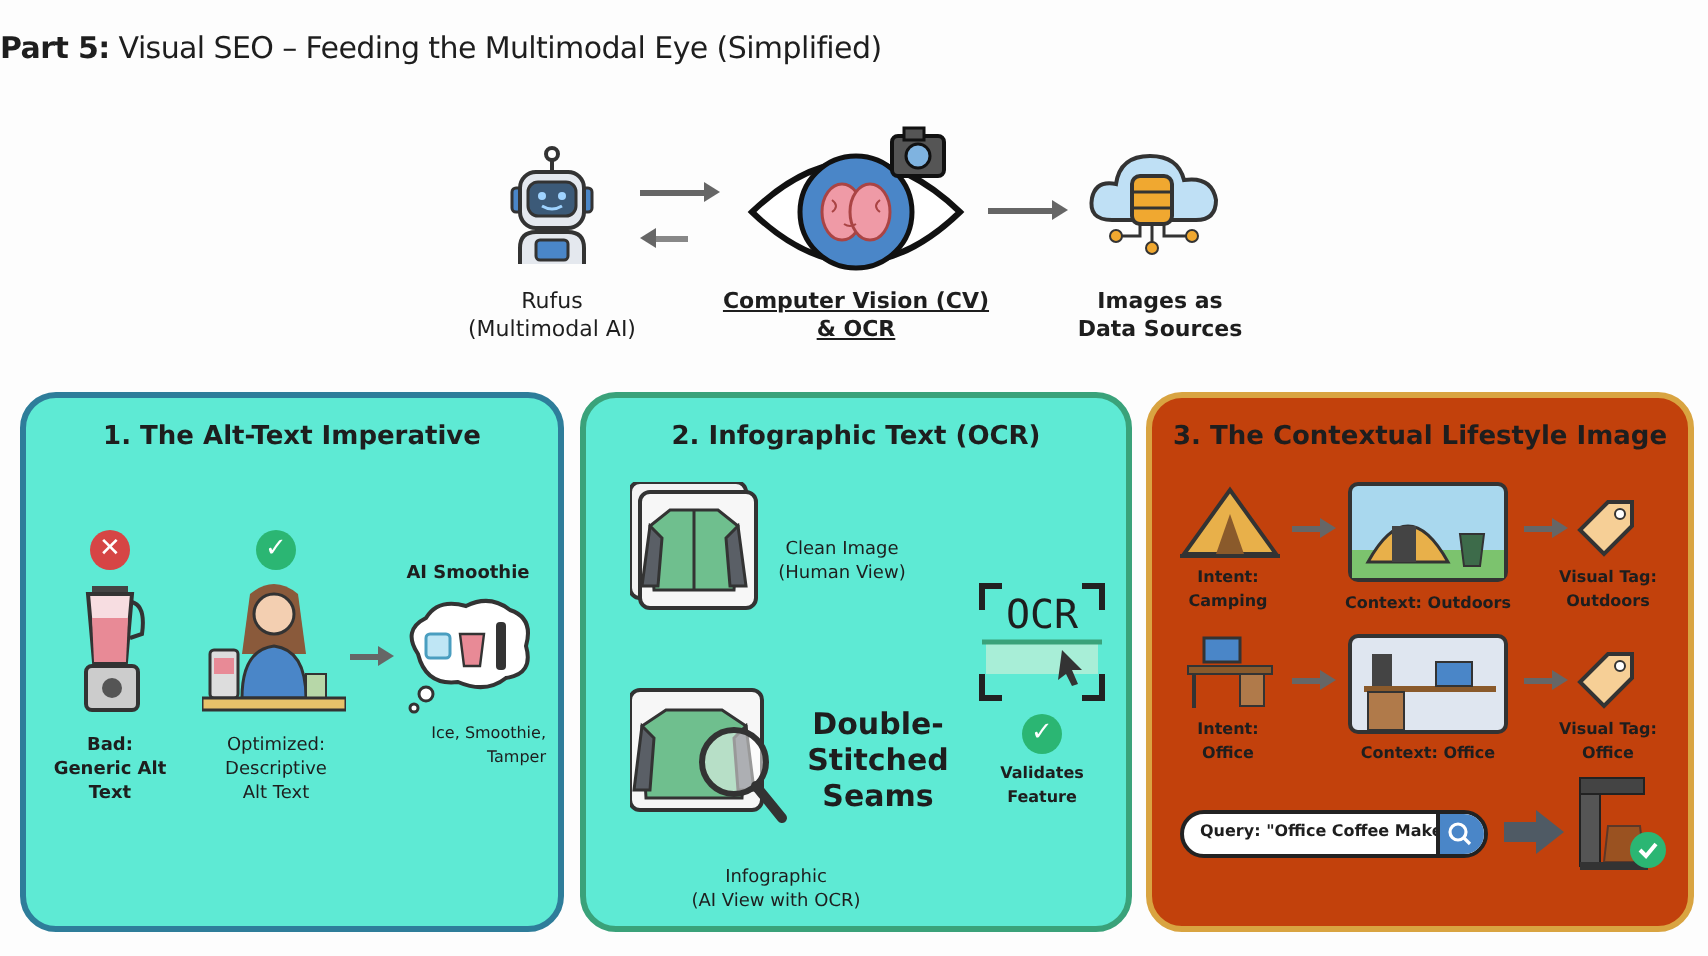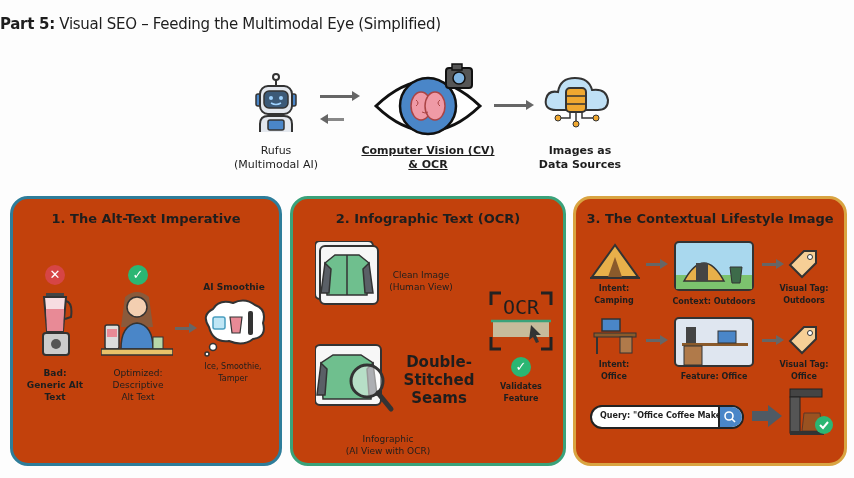--- a/index.html
+++ b/index.html
@@ -3,21 +3,21 @@
 <meta charset="utf-8">
 <style>
   html,body{margin:0;padding:0;}
   body{width:854px;height:478px;background:#fdfdfd;font-family:"DejaVu Sans","Liberation Sans",sans-serif;color:#1e1e1e;position:relative;overflow:hidden;}
   .abs{position:absolute;}
   .title{left:0;top:15px;width:752px;text-align:left;font-size:15px;letter-spacing:-0.3px;}
   .title b{font-weight:bold;}
   .lbl{font-size:11px;text-align:center;line-height:14px;}
   .lbl.b{font-weight:bold;}
   .small{font-size:9px;text-align:center;line-height:12px;}
-  .panel{border:3px solid;border-radius:18px;background:#c2410c;box-sizing:border-box;}
+  .panel{border:3px solid;border-radius:18px;background:#5eead4;box-sizing:border-box;}
   .ptitle{font-weight:bold;font-size:13px;text-align:center;position:absolute;left:0;right:0;top:12px;}
   .arrow{height:3px;background:#666;}
   .arrow:after{content:"";position:absolute;right:-6px;top:-4px;border-left:8px solid #666;border-top:5.5px solid transparent;border-bottom:5.5px solid transparent;}
   .arrow.l:after{right:auto;left:-6px;border-left:none;border-right:8px solid #666;}
   .badge{width:20px;height:20px;border-radius:50%;color:#fff;font-size:13px;text-align:center;line-height:20px;font-weight:bold;}
   .search{border:2.5px solid #222;border-radius:14px;height:24px;box-sizing:border-box;background:#fff;overflow:hidden;}
 </style>
 </head>
 <body>
 
@@ -125,21 +125,21 @@
   <div class="abs" style="left:186px;top:98px;width:70px;height:60px;">
     <svg width="70" height="60" viewBox="0 0 70 60">
       <path d="M10 30 Q2 18 14 12 Q20 2 34 6 Q46 0 56 8 Q68 12 64 26 Q68 40 54 42 Q44 50 30 44 Q14 46 10 30 Z" fill="#fff" stroke="#333" stroke-width="2"></path>
       <circle cx="14" cy="50" r="3.5" fill="#fff" stroke="#333" stroke-width="1.5"></circle>
       <circle cx="8" cy="57" r="2" fill="#fff" stroke="#333" stroke-width="1.5"></circle>
       <rect x="14" y="20" width="12" height="12" rx="2" fill="#bfe6f5" stroke="#4a9ec0" stroke-width="1.5"></rect>
       <path d="M31 20 H43 L41 36 H33 Z" fill="#e88a96" stroke="#333" stroke-width="1.2"></path>
       <rect x="49" y="14" width="5" height="24" rx="2" fill="#333"></rect>
     </svg>
   </div>
-  <div class="abs small" style="left:180px;top:162px;width:80px;font-size:8px;">
+  <div class="abs small" style="left:180px;top:162px;width:80px;font-size:8px;text-align:right;">
     <div>Ice, Smoothie,</div>
     <div>Tamper</div>
   </div>
 </div>
 
 <div class="abs panel" style="left:290px;top:196px;width:276px;height:270px;border-color:#3aa27a;">
   <div class="ptitle">2. Infographic Text (OCR)</div>
 
   <div class="abs" style="left:22px;top:42px;width:64px;height:64px;">
     <svg width="64" height="64" viewBox="0 0 64 64">
@@ -242,21 +242,21 @@
   <div class="abs arrow" style="left:70px;top:140px;width:16px;"></div>
   <div class="abs" style="left:98px;top:118px;width:80px;height:50px;">
     <svg width="80" height="50" viewBox="0 0 80 50">
         <rect x="1" y="1" width="78" height="48" rx="4" fill="#dfe6f0" stroke="#333" stroke-width="2"></rect>
         <rect x="8" y="26" width="66" height="3" fill="#8a5a2b"></rect>
         <rect x="10" y="29" width="18" height="19" fill="#b07a4a" stroke="#333"></rect>
         <rect x="12" y="10" width="10" height="16" fill="#444"></rect>
         <rect x="44" y="14" width="18" height="12" fill="#4a86c8" stroke="#333"></rect>
       </svg>
   </div>
-  <div class="abs small" style="left:88px;top:172px;width:100px;font-size:8px;font-weight:bold;">Feature: Office</div>
+  <div class="abs small" style="left:88px;top:172px;width:100px;font-size:8px;font-weight:bold;">Context: Office</div>
   <div class="abs arrow" style="left:186px;top:140px;width:16px;"></div>
   <div class="abs" style="left:212px;top:126px;width:30px;height:30px;">
     <svg width="30" height="30" viewBox="0 0 30 30">
         <path d="M16 2 H28 V14 L14 28 L2 16 Z" fill="#f6cf96" stroke="#333" stroke-width="2"></path>
         <circle cx="22" cy="8" r="2.5" fill="#fff" stroke="#333"></circle>
       </svg>
   </div>
   <div class="abs small" style="left:196px;top:160px;width:64px;font-size:8px;font-weight:bold;">
     <div>Visual Tag:</div>
     <div>Office</div>

